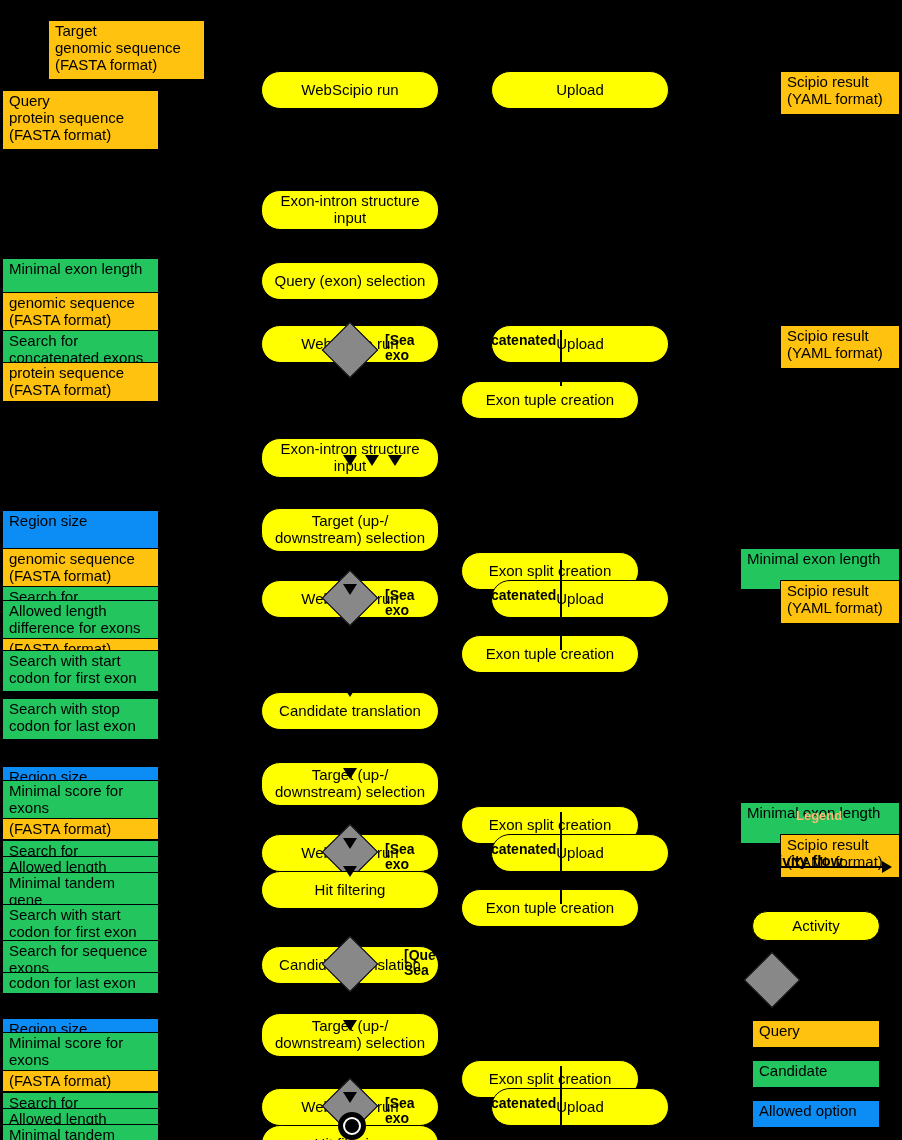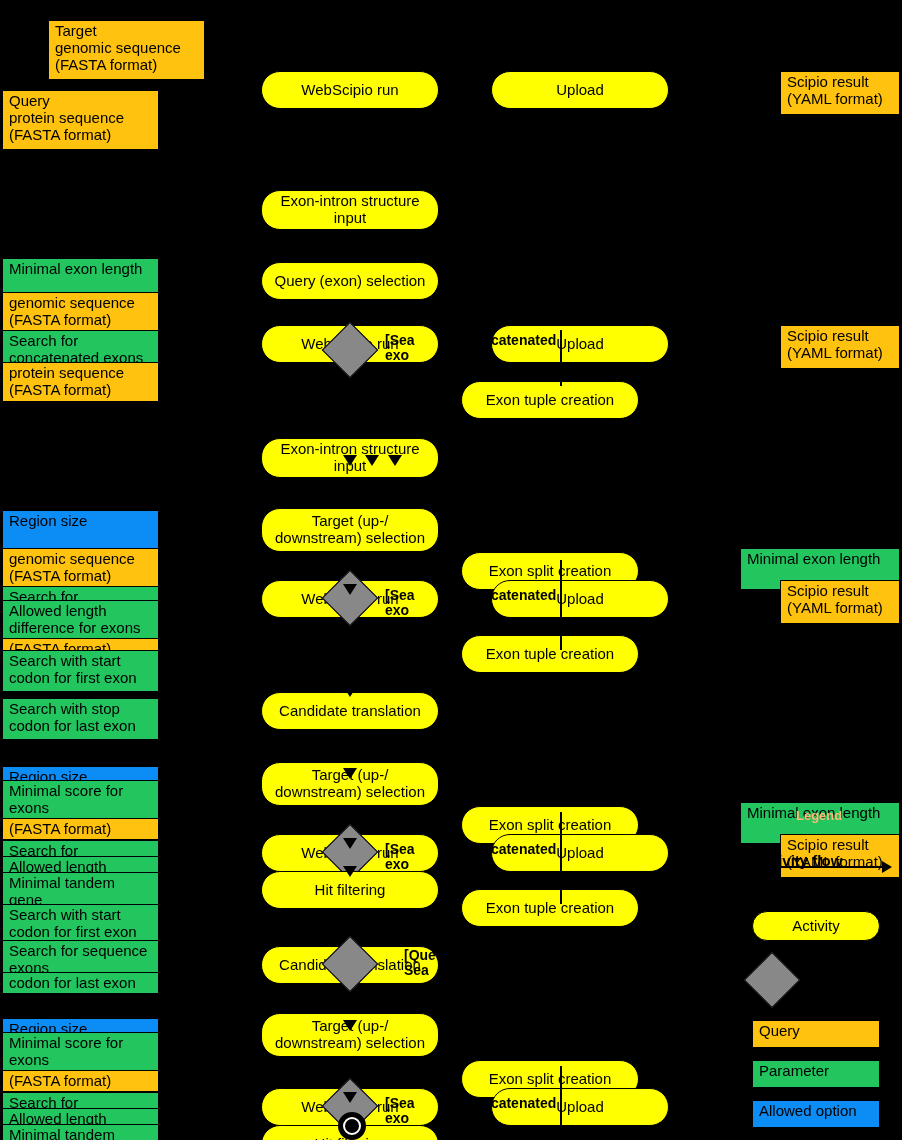--- a/index.html
+++ b/index.html
@@ -273,17 +273,17 @@
   <div class="legend-arrowhead" style="left:882px;top:861px;"></div>
 
   <div class="node activity" style="left:752px;top:911px;width:128px;height:30px;">Activity</div>
 
   <div class="diamond" style="left:752px;top:960px;">
       <i></i>
     </div>
 
   <div class="node data" style="left:752px;top:1020px;width:128px;height:28px;">Query</div>
 
-  <div class="node param" style="left:752px;top:1060px;width:128px;height:28px;">Parameter</div>
+  <div class="node param" style="left:752px;top:1060px;width:128px;height:28px;">Candidate</div>
 
   <div class="node option" style="left:752px;top:1100px;width:128px;height:28px;">Allowed option</div>
 
 </div>
 
 </body></html>

